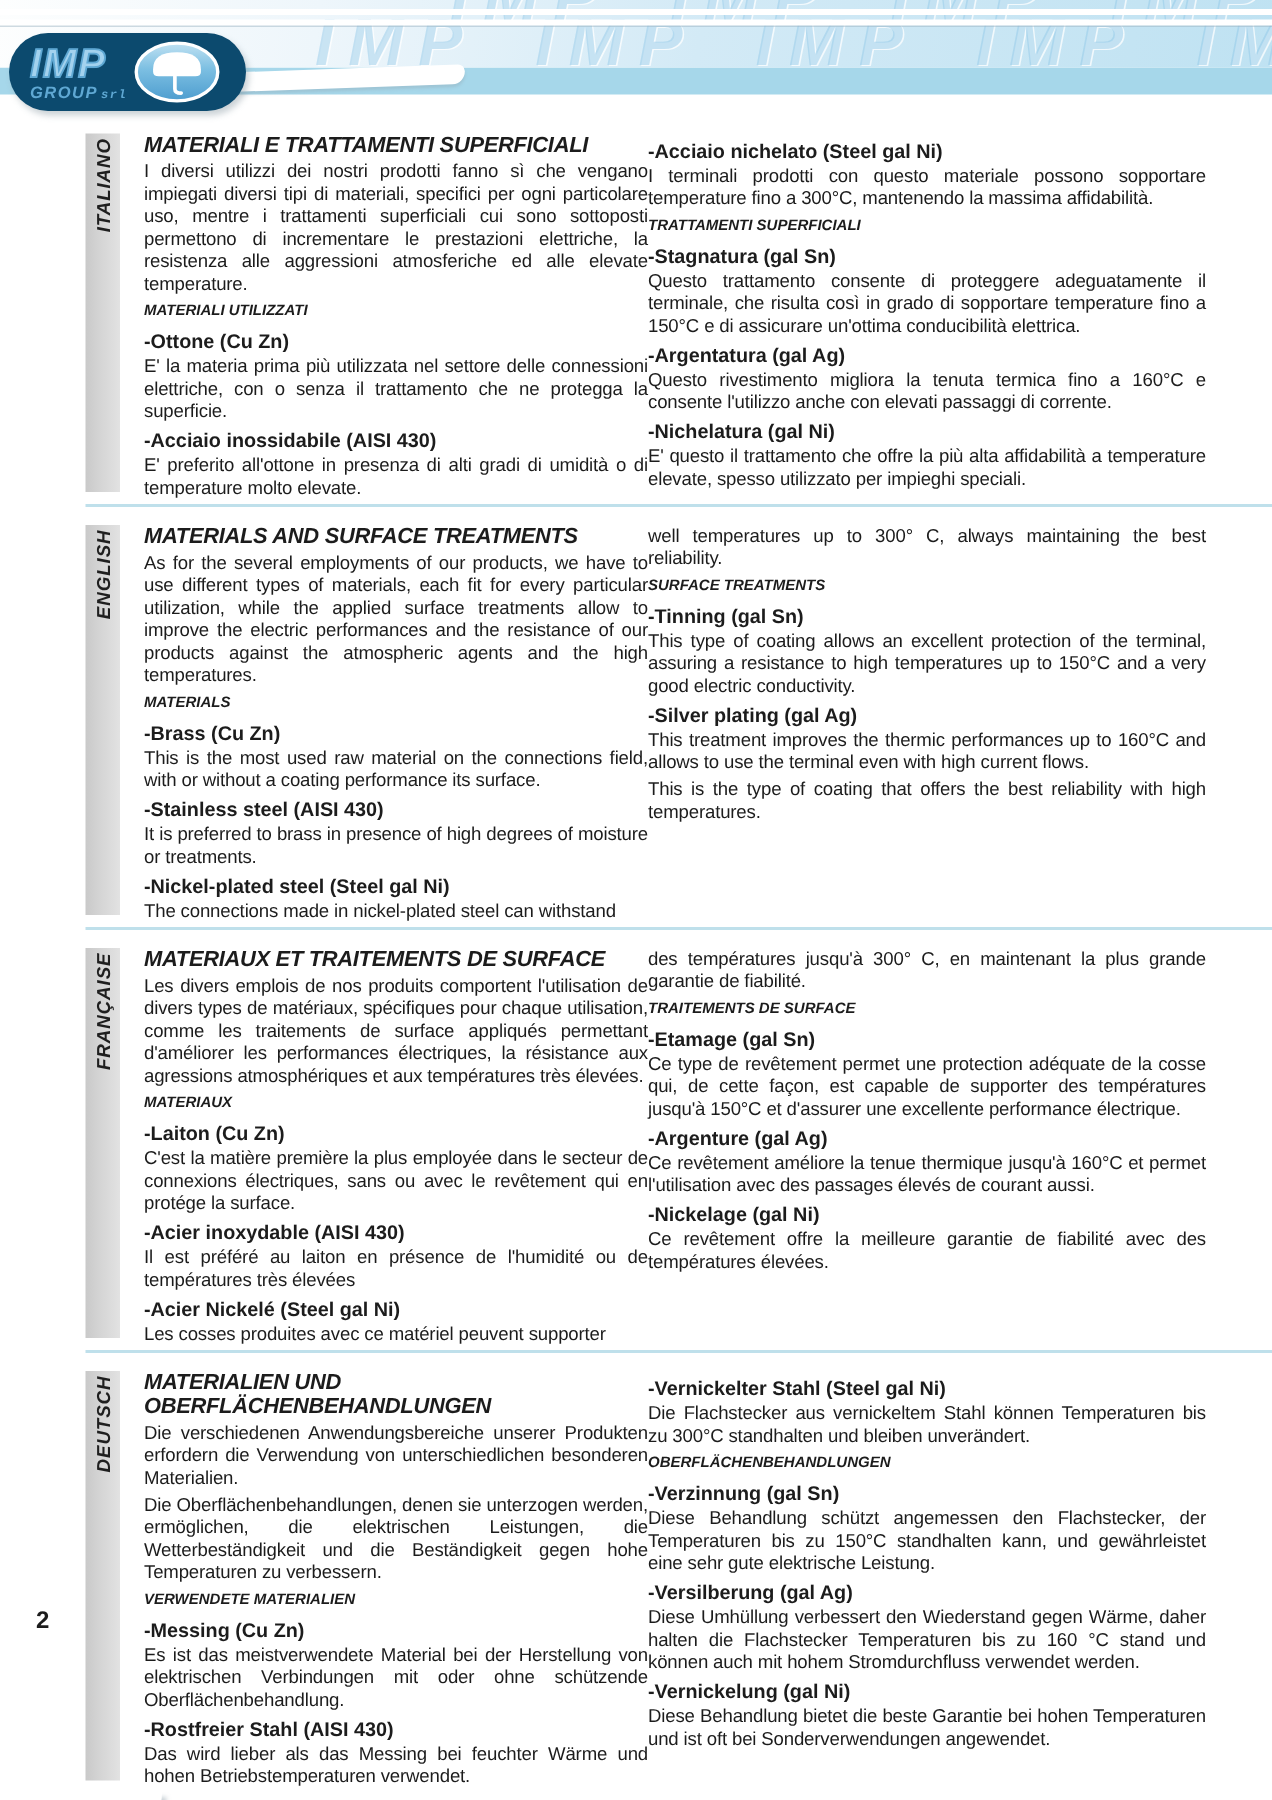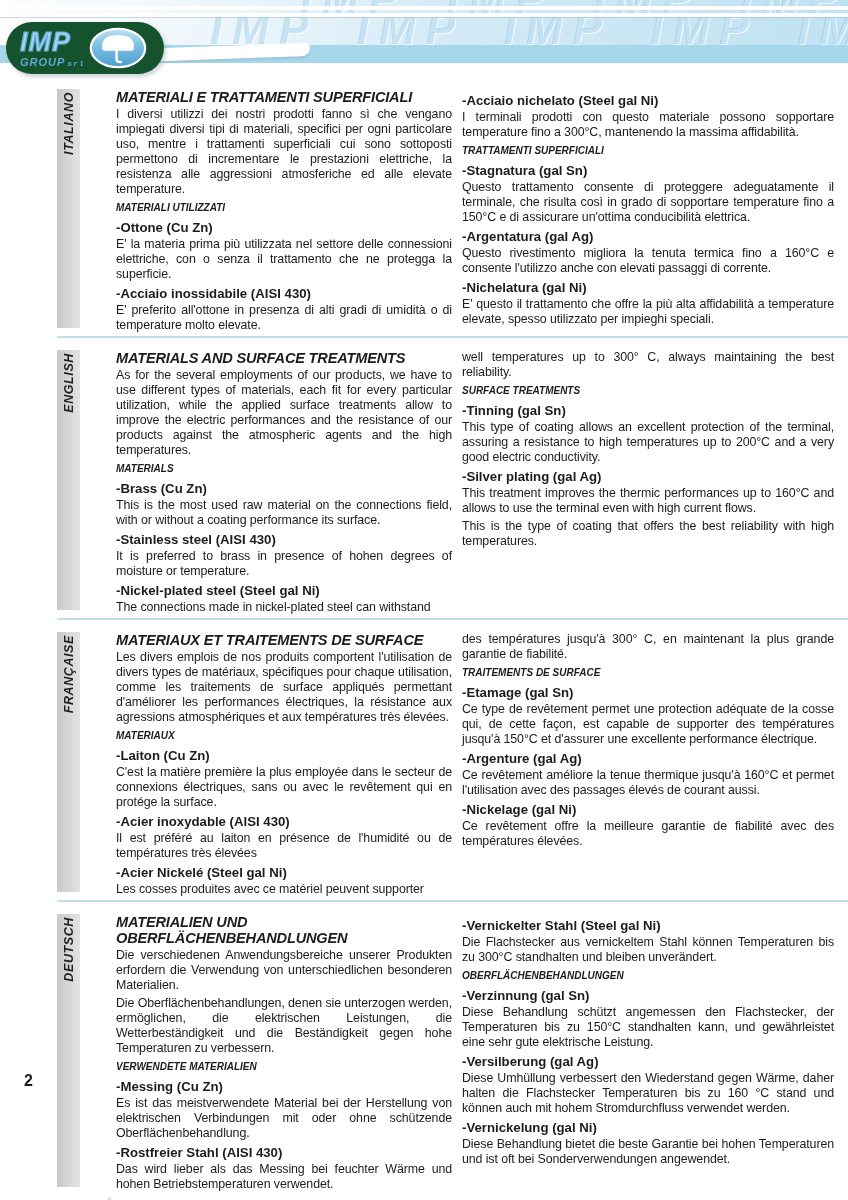--- a/index.html
+++ b/index.html
@@ -24,21 +24,21 @@
   }
   .wm1{ top:-26px; left:300px; }
   .wm2{ top:4px;  left:210px; }
   .hstripe{ position:absolute; left:0; right:0; background:#ffffff; }
   .hs1{ top:6px;  height:4px; }
   .hs2{ top:13px; height:4px; box-shadow:0 1px 0 rgba(150,175,190,.45); }
   .blue-band{ height:18px; background:var(--band-blue,#a6d7ea); }
 
   .logo-capsule{
     position:absolute; left:6px; top:22px; width:158px; height:52px;
-    background:#14532d; border-radius:26px; z-index:3;
+    background:#0c4a6e; border-radius:26px; z-index:3;
     box-shadow:2px 3px 4px rgba(140,155,165,.45);
     display:flex; align-items:center; padding-left:14px;
   }
   .capsule-tail{
     position:absolute; left:130px; top:46px; width:180px; height:13px;
     background:#ffffff; border-radius:0 14px 26px 0; transform:rotate(-2deg);
     box-shadow:0 2px 2px rgba(140,155,165,.30); z-index:2;
   }
   .logo-words{ display:flex; flex-direction:column; line-height:1; }
   .logo-imp{
@@ -62,22 +62,22 @@
     width:23px; margin-left:57px; align-self:stretch; margin-bottom:8px;
     background:linear-gradient(to right,#c9c9c9,var(--bar-gray,#d5d5d5) 45%,#e2e2e2);
     display:flex; justify-content:center; align-items:flex-start; flex:0 0 auto;
   }
   .lang-label{
     writing-mode:vertical-rl; transform:rotate(180deg);
     font-weight:700; font-style:italic; font-size:12.5px; letter-spacing:.6px;
     color:#1f1f1f; padding:3px 0;
   }
   .col{ color:var(--text,#1c1c1c); }
-  .col.left { width:336px; margin-left:36px; }
-  .col.right{ width:372px; margin-left:10px; }
+  .col.left { width:336px; margin-left:16px; }
+  .col.right{ width:372px; }
 
   .blk.h1{ font-size:14.6px; font-weight:700; font-style:italic; line-height:16px; letter-spacing:-0.2px; margin-bottom:2px; }
   .blk.h2{ font-size:10px;   font-weight:700; font-style:italic; line-height:16px; margin:2px 0; }
   .blk.term{ font-size:13.2px; font-weight:700; line-height:15px; margin:4px 0 2px; }
   .blk.p{ font-size:12.4px; line-height:15px; text-align:justify; letter-spacing:-0.1px; margin-bottom:3px; }
 
   
   .page-number{ position:absolute; left:24px; top:1072px; font-size:16px; font-weight:700; color:#1c1c1c; z-index:4; }
   footer{ position:relative; height:52px; flex:0 0 auto; margin-top:auto; }
   .f-corner{
@@ -150,29 +150,29 @@
         <div class="lang-bar">
           <span class="lang-label">ENGLISH</span>
         </div>
         <div class="col left">
           <div class="blk h1">MATERIALS AND SURFACE TREATMENTS</div>
           <div class="blk p">As for the several employments of our products, we have to use different types of materials, each fit for every particular utilization, while the applied surface treatments allow to improve the electric performances and the resistance of our products against the atmospheric agents and the high temperatures.</div>
           <div class="blk h2">MATERIALS</div>
           <div class="blk term">-Brass (Cu Zn)</div>
           <div class="blk p">This is the most used raw material on the connections field, with or without a coating performance its surface.</div>
           <div class="blk term">-Stainless steel (AISI 430)</div>
-          <div class="blk p">It is preferred to brass in presence of hohen degrees of moisture or temperature.</div>
+          <div class="blk p">It is preferred to brass in presence of high degrees of moisture or treatments.</div>
           <div class="blk term">-Nickel-plated steel (Steel gal Ni)</div>
           <div class="blk p">The connections made in nickel-plated steel can withstand</div>
         </div>
         <div class="col right">
           <div class="blk p">well temperatures up to 300° C, always maintaining the best reliability.</div>
           <div class="blk h2">SURFACE TREATMENTS</div>
           <div class="blk term">-Tinning (gal Sn)</div>
-          <div class="blk p">This type of coating allows an excellent protection of the terminal, assuring a resistance to high temperatures up to 200°C and a very good electric conductivity.</div>
+          <div class="blk p">This type of coating allows an excellent protection of the terminal, assuring a resistance to high temperatures up to 150°C and a very good electric conductivity.</div>
           <div class="blk term">-Silver plating (gal Ag)</div>
           <div class="blk p">This treatment improves the thermic performances up to 160°C and allows to use the terminal even with high current flows.</div>
           <div class="blk p">This is the type of coating that offers the best reliability with high temperatures.</div>
         </div>
       </section>
       <section class="section" style="min-height: 277px;">
         <div class="lang-bar">
           <span class="lang-label">FRANÇAISE</span>
         </div>
         <div class="col left">

